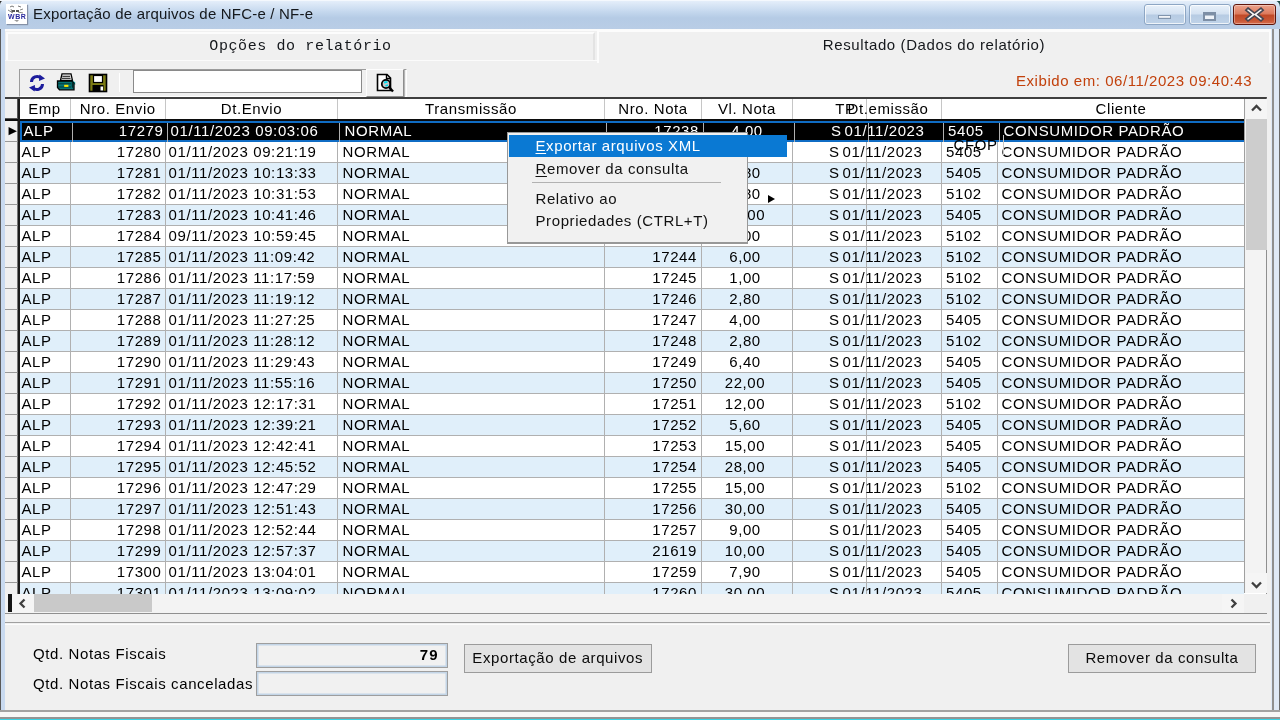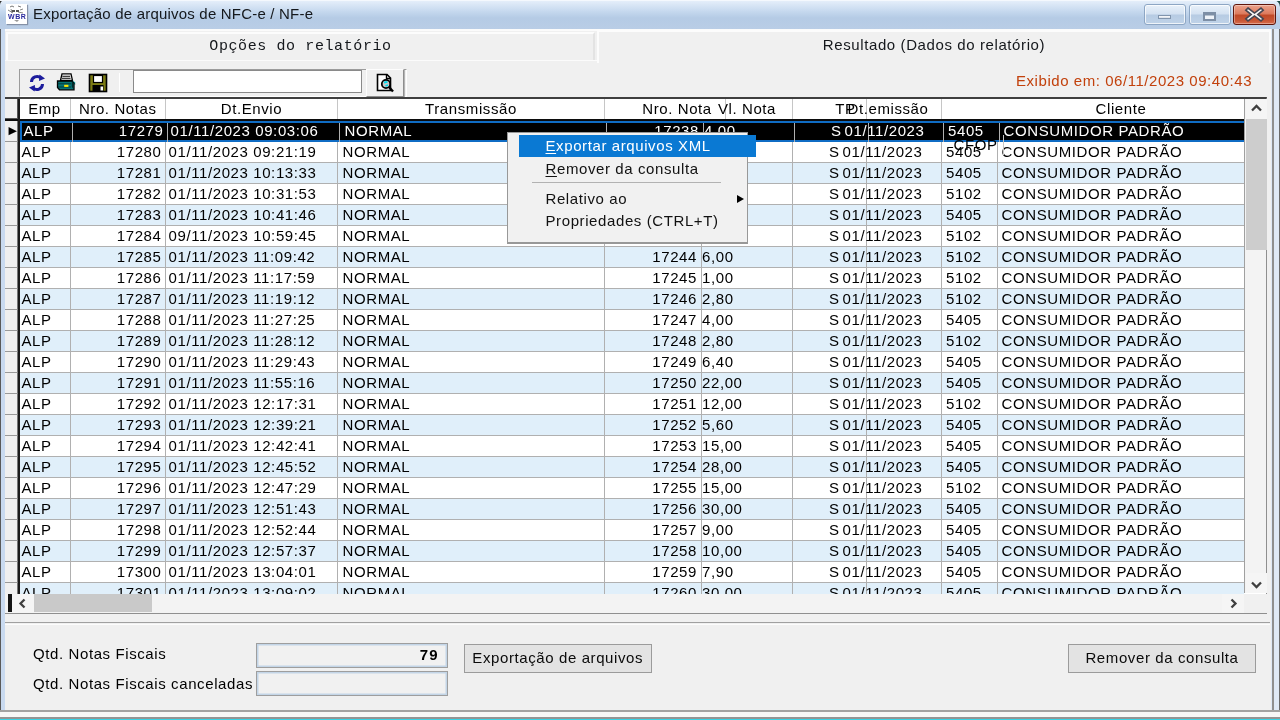--- a/index.html
+++ b/index.html
@@ -66,31 +66,31 @@
 .row .c { border-right:1px solid #b0b0b0; height:20px; line-height:19.5px; }
 .c { position:absolute; top:0; display:block; overflow:hidden; white-space:nowrap; }
 
 
 #ghead .c, .row .c { }
 .emp   { left:0px;     width:51px;  padding-left:2px; }
 .lote  { left:51px;    width:95.5px; text-align:right; padding-right:3.5px; }
 .envio { left:146.5px; width:172px; padding-left:2.5px; }
 .trans { left:318.5px; width:267px; padding-left:4.5px; }
 .nota  { left:585.5px; width:97px; text-align:right; padding-right:4px; }
-.vl    { left:682.5px; width:91px; text-align:left; padding-right:4px; }
+.vl    { left:682.5px; width:91px; text-align:center; padding-right:4px; }
 .tp    { left:773.5px; width:42px; padding-left:4px;margin-left:32px; }
 .emis  { left:815.5px; width:107px; padding-left:7.5px; }
 .cfop  { left:922.5px; width:56px; padding-left:4px; }
 .cli   { left:978.5px; width:246px; padding-left:3.5px; border-right:none !important; }
 #ghead .c { padding:0; text-align:center; }
 #ghead .emp { left:14.5px; width:51px; }
 #ghead .lote { left:65.5px; width:95.5px; }
 #ghead .envio { left:161px; width:172px; }
 #ghead .trans { left:333px; width:267px; }
-#ghead .nota { left:624px; width:97px;text-align:center; }
+#ghead .nota { left:600px; width:97px;text-align:center; }
 #ghead .vl { left:697px; width:91px; }
 #ghead .tp { left:788px; width:42px; }
 #ghead .emis { left:830px; width:107px; }
 #ghead .cfop { left:943px; width:56px;margin-top:36px; }
 #ghead .cli { left:993px; width:246px; }
 
 
 .row.sel { background:#000; color:#fff; border-top:2px solid #0f6cc4; border-bottom:2px solid #0f6cc4; border-left:2px solid #0f6cc4; height:21px; margin-top:0px; }
 .row.sel .c { line-height:16.5px; }
 
@@ -113,21 +113,21 @@
 #lbl2 { top:61px; }
 .fld { position:absolute; left:251px; width:191.5px; height:25px; background:#f1f1f1; border:1.2px solid #9e9e9e; box-shadow:inset 0 0 0 1.5px #c3d5e7; }
 #fld1 { top:29px; text-align:right; padding-right:8px; font-weight:bold; line-height:22px; letter-spacing:1px; }
 #fld2 { top:56.5px; }
 .wbtn { position:absolute; height:28.5px; background:#e3e3e3; border:1.2px solid #9b9b9b; text-align:center; line-height:26px; color:#0a0a0a; }
 #wbtn1 { left:459px; top:30px; width:187.5px; }
 #wbtn2 { left:1063px; top:30px; width:188px; }
 
 
 #menu { position:absolute; left:507px; top:132px; width:241px; height:112px; background:#f1f1f1; border:1.2px solid #989898; border-bottom-width:2px; border-right-width:1.5px; z-index:40; }
-#menu .item { position:absolute; left:11px; width:237px; height:22px; line-height:21px; padding-left:26.5px; color:#111; }
+#menu .item { position:absolute; left:1px; width:278px; height:22px; line-height:21px; padding-left:26.5px; color:#111; }
 #menu .hi { background:#0a79d3; color:#fff; }
 #menu .sep { position:absolute; left:24px; top:48.5px; width:189px; height:1.2px; background:#b2b2b2; }
 #menu .subarrow { position:absolute; right:12px; top:7px; width:0; height:0; border-left:7px solid #000; border-top:4.5px solid transparent; border-bottom:4.5px solid transparent; }
 u { text-decoration-thickness:1px; text-underline-offset:2px; }
 </style>
 </head>
 <body>
 
 <div style="position:absolute;right:0;top:0;width:8px;height:8px;background:#1d4b47;z-index:0"></div>
 <div style="position:absolute;left:0;top:0;width:7px;height:7px;background:#30302e;z-index:0"></div>
@@ -441,21 +441,21 @@
         <span class="c tp">S</span>
         <span class="c emis">01/11/2023</span>
         <span class="c cfop">5405</span>
         <span class="c cli">CONSUMIDOR PADRÃO</span>
 </div>
 <div class="row blue" style="top:441.5px">
 <span class="c emp">ALP</span>
         <span class="c lote">17299</span>
         <span class="c envio">01/11/2023 12:57:37</span>
         <span class="c trans">NORMAL</span>
-        <span class="c nota">17258</span>
+        <span class="c nota">21619</span>
         <span class="c vl">10,00</span>
         <span class="c tp">S</span>
         <span class="c emis">01/11/2023</span>
         <span class="c cfop">5405</span>
         <span class="c cli">CONSUMIDOR PADRÃO</span>
 </div>
 <div class="row" style="top:462.5px">
 <span class="c emp">ALP</span>
         <span class="c lote">17300</span>
         <span class="c envio">01/11/2023 13:04:01</span>
@@ -501,21 +501,21 @@
 <div class="ind" style="top:378.5px"></div>
 <div class="ind" style="top:399.5px"></div>
 <div class="ind" style="top:420.5px"></div>
 <div class="ind" style="top:441.5px"></div>
 <div class="ind" style="top:462.5px"></div>
 <div class="ind" style="top:483.5px"></div>
     <div id="indbar"></div>
   </div>
   <div id="ghead">
     <span class="c emp">Emp</span>
-      <span class="c lote">Nro. Notas</span>
+      <span class="c lote">Nro. Envio</span>
       <span class="c envio">Dt.Envio</span>
     <span class="c trans">Transmissão</span>
       <span class="c nota">Nro. Nota</span>
       <span class="c vl">Vl. Nota</span>
     <span class="c tp">TP</span>
       <span class="c emis">Dt.emissão</span>
       <span class="c cfop">CFOP</span>
     <span class="c cli">Cliente</span>
     <div class="hblack"></div>
     <div id="indhead"></div>

